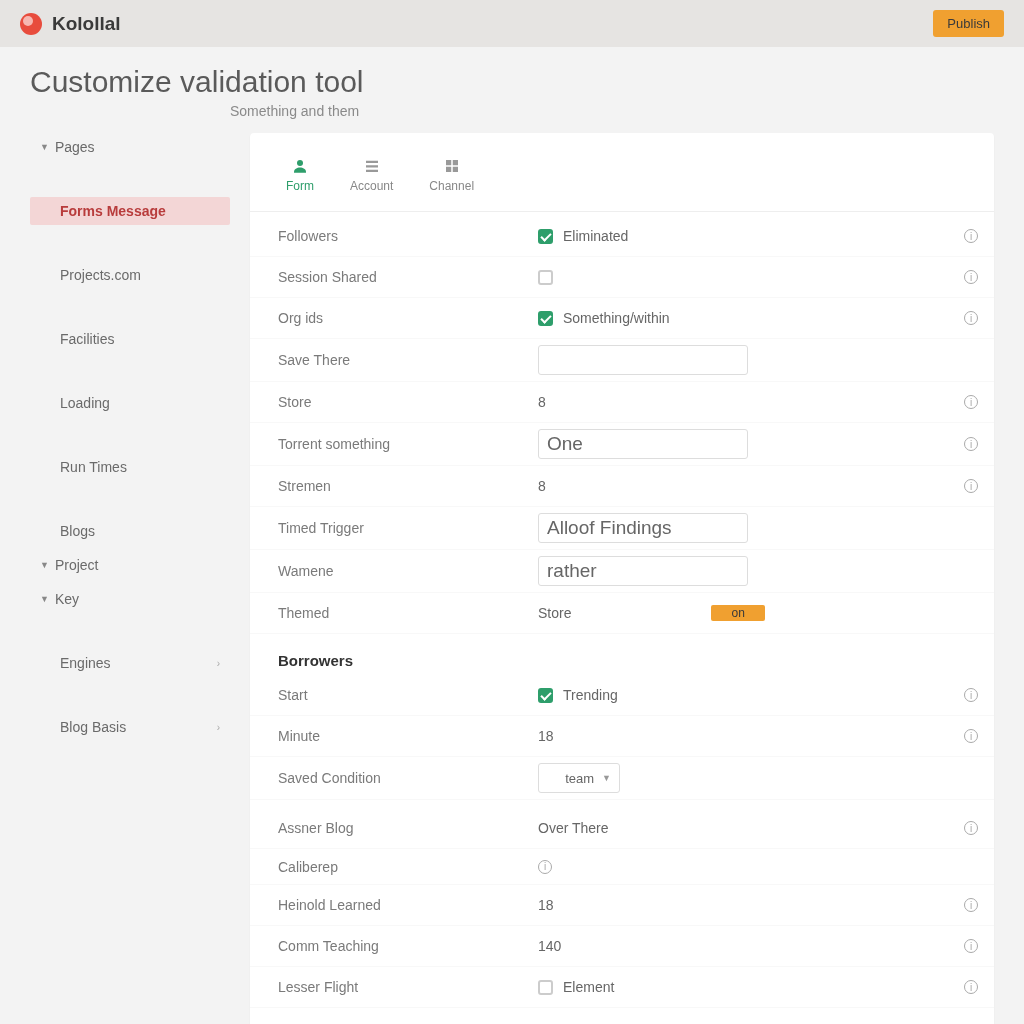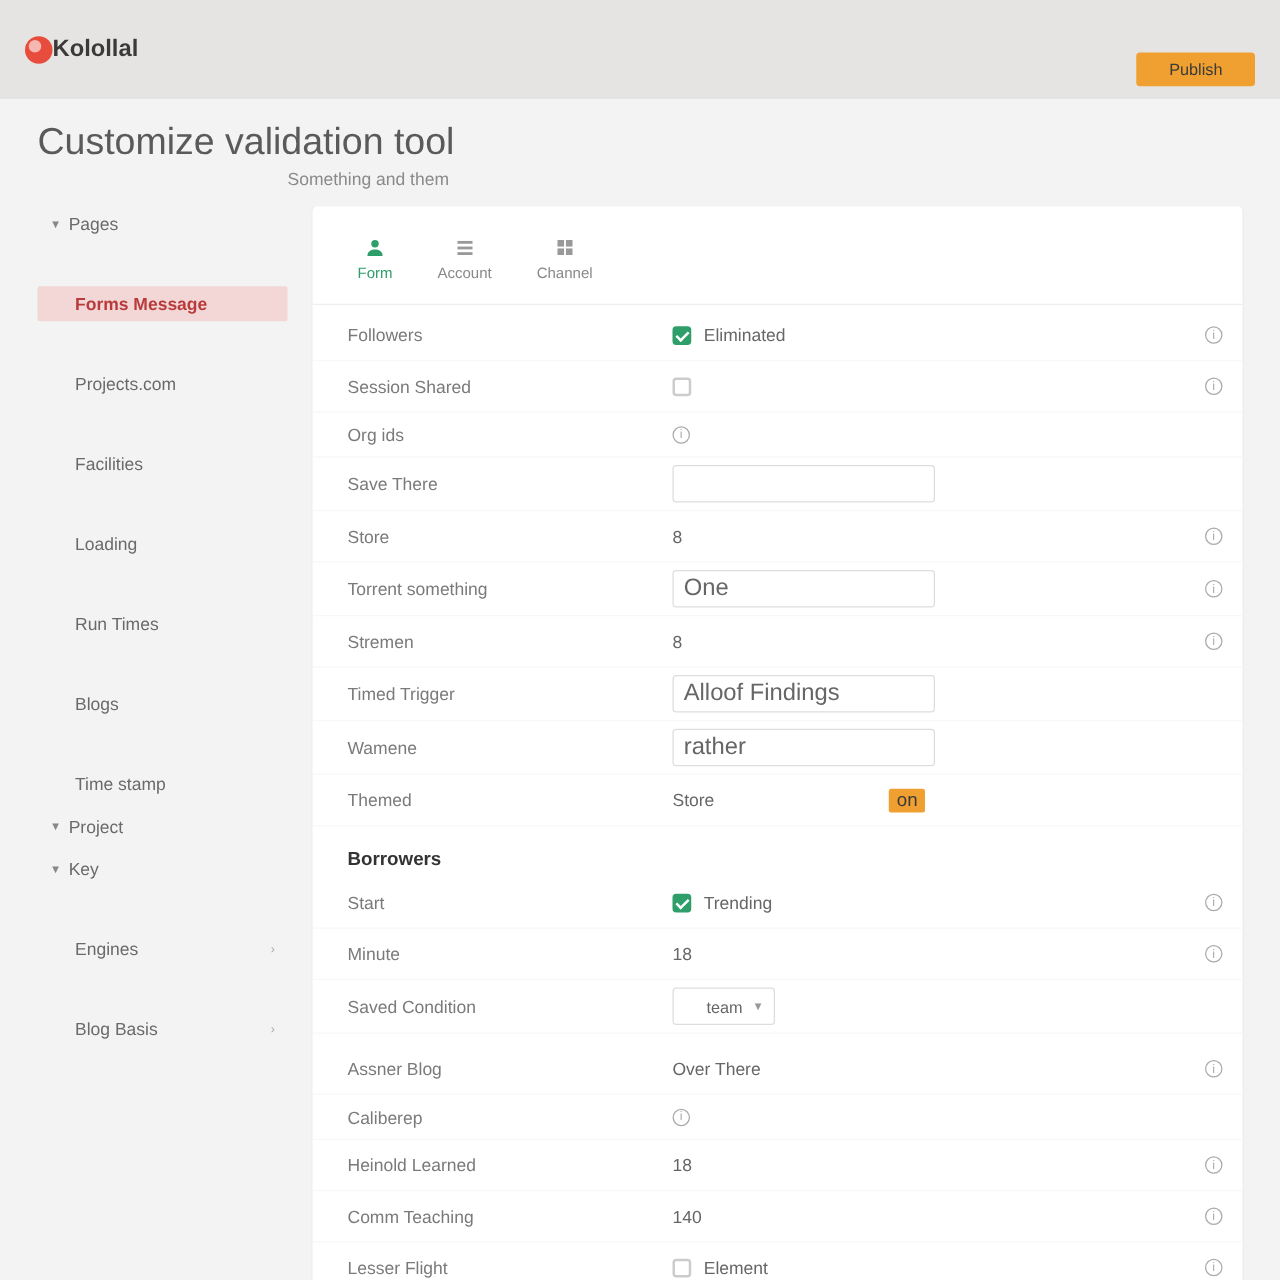--- a/index.html
+++ b/index.html
@@ -1,22 +1,22 @@
 <!DOCTYPE html>
 <html><head>
 <meta charset="utf-8">
 <style>
 * { box-sizing: border-box; margin: 0; padding: 0; }
 body { font-family: -apple-system, BlinkMacSystemFont, "Segoe UI", Arial, sans-serif; background: #f3f3f3; color: #444; font-size: 14px; }
-.topbar { background: #e6e4e2; display: flex; align-items: center; padding: 10px 20px; }
+.topbar { background: #e6e4e2; display: flex; align-items: center; padding: 10px 20px; gap: 10px; }
 .logo { width: 22px; height: 22px; background: #e84c3d; border-radius: 50%; position: relative; }
 .logo::after { content: ""; position: absolute; top: 3px; left: 3px; width: 10px; height: 10px; border-radius: 50%; background: #fff; opacity: 0.6; }
 .brand { font-weight: 700; font-size: 19px; color: #3a3a3a; }
 .spacer { flex: 1; }
-.publish { background: #f0a030; color: #3a3a3a; padding: 6px 26px; border-radius: 3px; font-size: 13px; cursor: pointer; margin-top: 32px; }
+.publish { background: #f0a030; color: #3a3a3a; padding: 6px 14px; border-radius: 3px; font-size: 13px; cursor: pointer; }
 .page { padding: 18px 30px 0 30px; }
 .page-head h1 { font-size: 30px; font-weight: 400; color: #5a5a5a; }
 .crumb { color: #8a8a8a; font-size: 14px; margin-top: 4px; display: inline-block; padding-left: 200px; }
 .body { display: flex; gap: 20px; margin-top: 14px; }
 .sidebar { width: 200px; flex-shrink: 0; }
 .side-group { margin-bottom: 6px; }
 .side-header { padding: 6px 10px; color: #6a6a6a; font-size: 14px; display: flex; align-items: center; gap: 6px; cursor: pointer; }
 .side-caret { font-size: 9px; color: #888; }
 .side-item { padding: 6px 10px 6px 30px; color: #6a6a6a; font-size: 14px; cursor: pointer; display: flex; justify-content: space-between; align-items: center; margin-top: 36px; }
 .side-item.active { background: #f3d6d6; color: #b83c3c; font-weight: 600; border-radius: 2px; }
@@ -34,21 +34,21 @@
 .row-label { width: 260px; color: #7a7a7a; font-size: 14px; }
 .row-control { flex: 1; display: flex; align-items: center; gap: 10px; color: #666; font-size: 14px; min-height: 28px; }
 .row-info { width: 14px; height: 14px; border: 1px solid #aaa; border-radius: 7px; font-size: 10px; color: #aaa; display: flex; align-items: center; justify-content: center; cursor: pointer; }
 .chk { width: 15px; height: 15px; border: 2px solid #ccc; border-radius: 3px; display: inline-block; position: relative; flex-shrink: 0; }
 .chk.on { background: #2e9e6b; border-color: #2e9e6b; }
 .chk.on::after { content: ""; position: absolute; left: 3px; top: 0px; width: 4px; height: 8px; border: solid #fff; border-width: 0 2px 2px 0; transform: rotate(45deg); }
 .txtbox { border: 1px solid #ddd; border-radius: 3px; height: 30px; padding: 4px 8px; font-size: 19px; color: #666; background: #fff; }
 .txtbox.wide { width: 210px; }
 .sel { border: 1px solid #ddd; border-radius: 3px; height: 30px; padding: 4px 8px; font-size: 13px; color: #666; background: #fff; display: flex; align-items: center; justify-content: flex-end; gap: 8px; width: 82px; }
 .sel .dd { font-size: 9px; color: #999; }
-.badge { background: #f0a030; color: #3a3a3a; padding: 1px 6px; border-radius: 2px; font-size: 15px; }
+.badge { background: #f0a030; color: #3a3a3a; padding: 1px 20px; border-radius: 2px; font-size: 12px; }
 </style>
 </head>
 <body>
 
 <div class="topbar">
   <div class="logo"></div>
   <div class="brand">Kolollal</div>
   <div class="spacer"></div>
   <div class="publish">Publish</div>
 </div>
@@ -77,23 +77,20 @@
               <span>Facilities</span>
             </div>
             <div class="side-item">
               <span>Loading</span>
             </div>
             <div class="side-item">
               <span>Run Times</span>
             </div>
             <div class="side-item">
               <span>Blogs</span>
-            </div>
-            <div class="side-item">
-              <span>Time stamp</span>
             </div>
           </div>
       </div>
       <div class="side-group">
         <div class="side-header">
           <span class="side-caret">▼</span>
           <span>Project</span>
         </div>
       </div>
       <div class="side-group">
@@ -159,20 +156,24 @@
           </div>
           <div class="row">
             <div class="row-label">Session Shared</div>
             <div class="row-control">
               <span class="chk"></span>
             </div>
             <div class="row-info">i</div>
           </div>
           <div class="row">
             <div class="row-label">Org ids</div>
+            <div class="row-control">
+              <span class="chk on"></span>
+              <span>Something/within</span>
+            </div>
             <div class="row-info">i</div>
           </div>
           <div class="row">
             <div class="row-label">Save There</div>
             <div class="row-control">
               <input class="txtbox wide" style="">
             </div>
           </div>
           <div class="row">
             <div class="row-label">Store</div>

